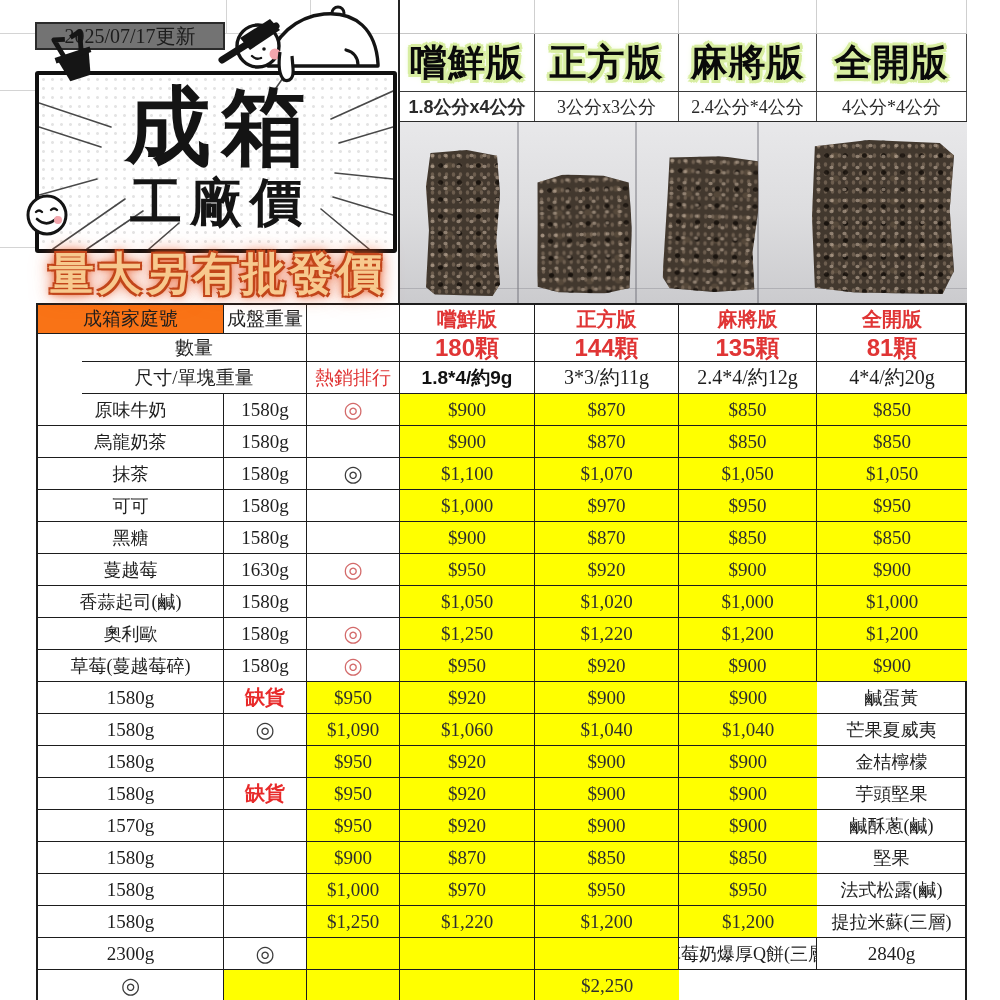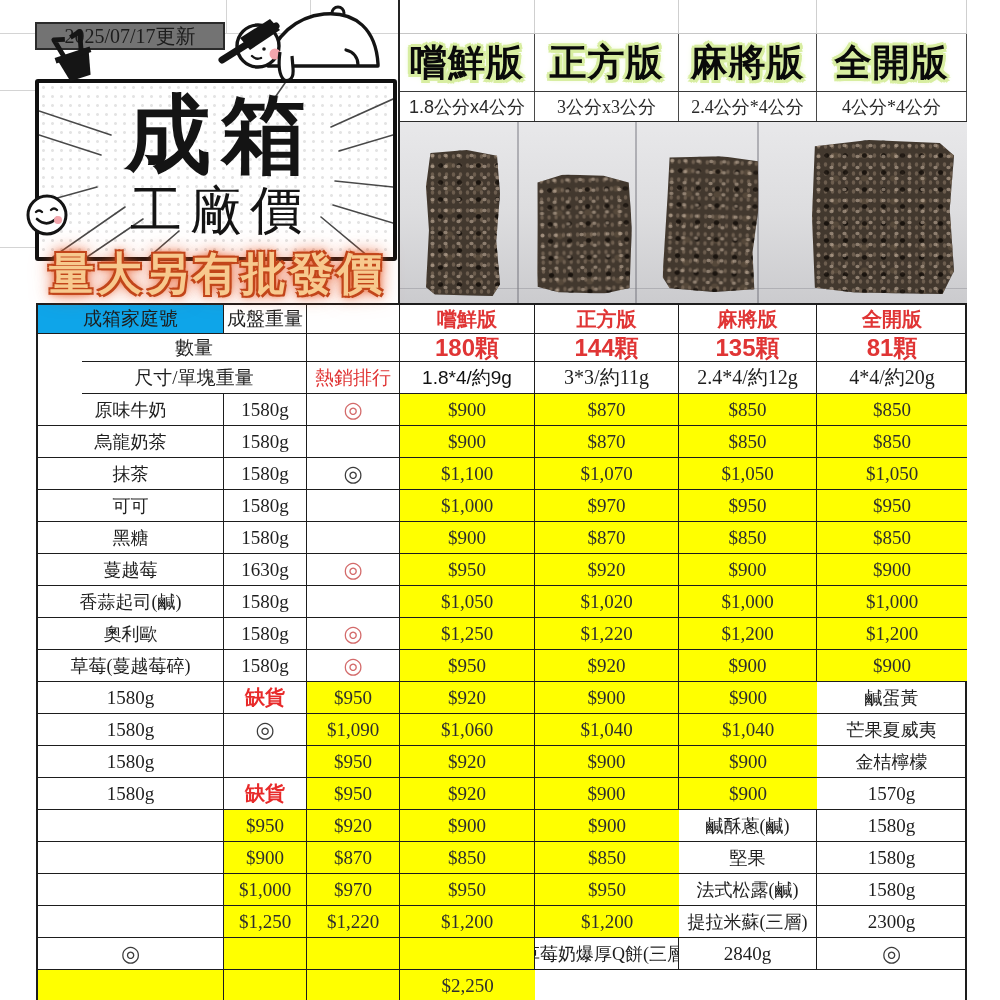--- a/index.html
+++ b/index.html
@@ -13,33 +13,33 @@
 
   
   .date-box {
     position:absolute; left:35px; top:22px; width:190px; height:28px;
     border:2.5px solid #2b2b2b; display:flex; align-items:center; justify-content:center;
     font-size:20px; color:#1c1c1c; background:#737373; z-index:3;
   }
 
   
   .banner {
-    position:absolute; left:35px; top:79px; width:362px; height:182px;
+    position:absolute; left:35px; top:71px; width:362px; height:182px;
     background:#fff; border:4px solid #101010; border-radius:3px; z-index:1;
     background-image:radial-gradient(rgba(120,120,120,.20) 1.1px, transparent 1.8px);
     background-size:9px 9px; overflow:hidden;
   }
   .banner-lines { position:absolute; inset:0; z-index:1; }
   .banner-text { position:absolute; inset:0; z-index:2; display:flex; flex-direction:column; align-items:center; justify-content:center; }
   .banner-t1 {
     font-family:"Liberation Sans","DejaVu Sans",sans-serif; font-weight:900;
     font-size:86px; line-height:.95; letter-spacing:10px; color:#141414; text-indent:10px;
   }
   .banner-t2 {
-    font-family:"Liberation Sans","DejaVu Sans",sans-serif; font-weight:400;
+    font-family:"Liberation Sans","DejaVu Sans",sans-serif; font-weight:700;
     font-size:52px; letter-spacing:8px; color:#141414; margin-top:0; text-indent:8px;
   }
   .clip-svg { position:absolute; left:44px; top:26px; z-index:4; transform:rotate(-18deg); }
   .bear-svg { position:absolute; left:218px; top:4px; z-index:4; }
   .smiley-svg { position:absolute; left:24px; top:192px; z-index:4; }
 
   
   .wholesale {
     position:absolute; left:38px; top:245px; width:358px; height:57px; z-index:2;
     display:flex; align-items:center; justify-content:center;
@@ -60,21 +60,21 @@
   .tr-rowC > div { border-right:1.4px solid #4a4a4a; display:flex; align-items:center; justify-content:center;
                    font-size:18px; color:#2a2a2a; }
   .tr-rowA > div, .tr-rowB > div, .tr-rowC > div { height:100%; }
   .sticker {
     font-family:"Liberation Sans","DejaVu Sans",sans-serif; font-weight:800; font-size:37px;
     letter-spacing:1px; color:#0a0a0a;
     text-shadow: 3px 0 0 #d8eea1, -3px 0 0 #d8eea1, 0 3px 0 #d8eea1, 0 -3px 0 #d8eea1,
                  2.5px 2.5px 0 #d8eea1, -2.5px 2.5px 0 #d8eea1, 2.5px -2.5px 0 #d8eea1, -2.5px -2.5px 0 #d8eea1,
                  0 0 7px #d8eea1;
   }
-  .dim-sans { font-family:"Liberation Sans","DejaVu Sans",sans-serif; font-weight:400; }
+  .dim-sans { font-family:"Liberation Sans","DejaVu Sans",sans-serif; font-weight:700; }
 
   
   .photo-band {
     position:absolute; left:0; top:122px; width:567px; height:181px;
     background:linear-gradient(180deg,#e8e8ea 0%, #dddddf 50%, #cbcbce 100%); overflow:hidden;
   }
   .photo-line { position:absolute; top:0; width:1.5px; height:100%; background:rgba(90,90,100,.38); }
   .photo-hline { position:absolute; left:0; bottom:14px; width:100%; height:1px; background:rgba(120,120,128,.35); }
   .block {
     position:absolute; background-color:#42382e;
@@ -105,25 +105,25 @@
     grid-template-rows:29px 28px 32px;
     grid-auto-rows:32px;
   }
   .cell {
     border-right:1.5px solid #1d1d1d; border-bottom:1.5px solid #1d1d1d;
     display:flex; align-items:center; justify-content:center;
     font-size:19px; color:#1e1e1e; white-space:nowrap; overflow:hidden;
   }
   .c7 { border-right:none; }
   .span2 { grid-column:span 2;margin-left:44px; }
-  .ylw { background:#0ea5e9; }
+  .ylw { background:#f97316; }
   .red { color:#e03535; }
   .ver-name { color:#e03535; font-weight:600; font-size:20px; }
   .ver-count { color:#e03535; font-weight:700; font-size:24px; font-family:"Liberation Sans","DejaVu Sans",sans-serif; }
-  .unit-sans { font-family:"Liberation Sans","DejaVu Sans",sans-serif; font-weight:400; font-size:19px; color:#111; }
+  .unit-sans { font-family:"Liberation Sans","DejaVu Sans",sans-serif; font-weight:700; font-size:19px; color:#111; }
   .unit { font-size:20px; }
   .name-cell { font-size:18px; }
   .price-cell { background:#ffff00; color:#2e2e2e; }
   .hot-red { color:#d36a6a; font-size:22px; }
   .hot-black { color:#3c3c3c; font-size:22px; }
   .oos { color:#e82a2a; font-weight:700; font-size:20px; }
 </style>
 </head>
 <body>
 
@@ -349,20 +349,21 @@
     <div class="cell price-cell c7">$900</div>
 
     <div class="cell name-cell">金桔檸檬</div>
     <div class="cell">1580g</div>
     <div class="cell oos">缺貨</div>
     <div class="cell price-cell">$950</div>
     <div class="cell price-cell">$920</div>
     <div class="cell price-cell">$900</div>
     <div class="cell price-cell c7">$900</div>
 
+    <div class="cell name-cell">芋頭堅果</div>
     <div class="cell">1570g</div>
     <div class="cell"></div>
     <div class="cell price-cell">$950</div>
     <div class="cell price-cell">$920</div>
     <div class="cell price-cell">$900</div>
     <div class="cell price-cell c7">$900</div>
 
     <div class="cell name-cell">鹹酥蔥(鹹)</div>
     <div class="cell">1580g</div>
     <div class="cell"></div>

